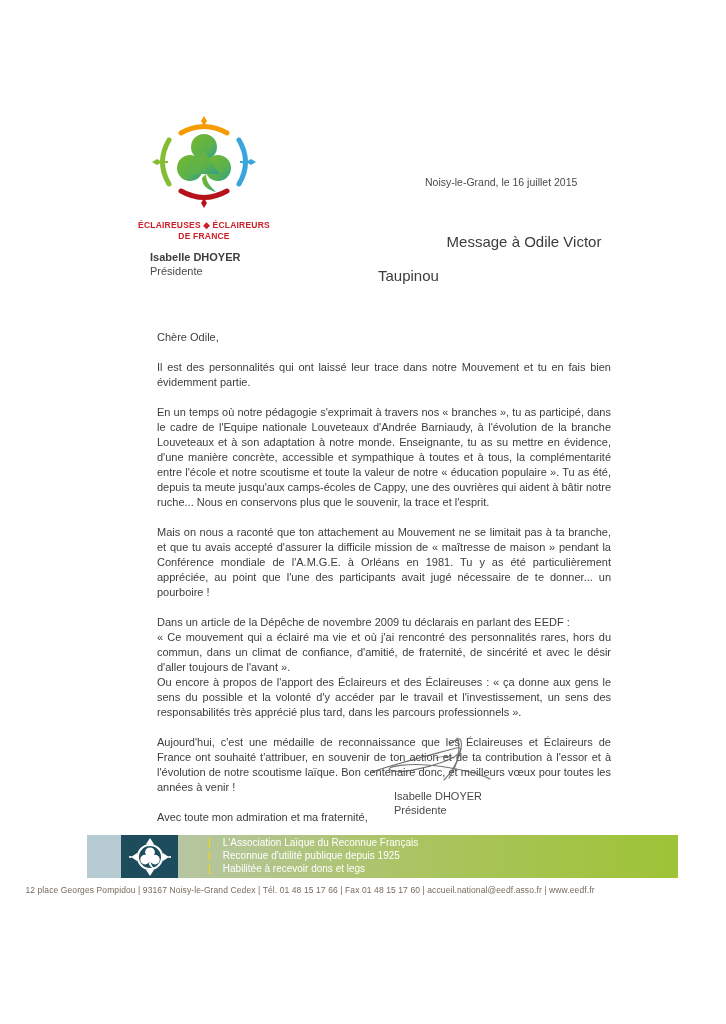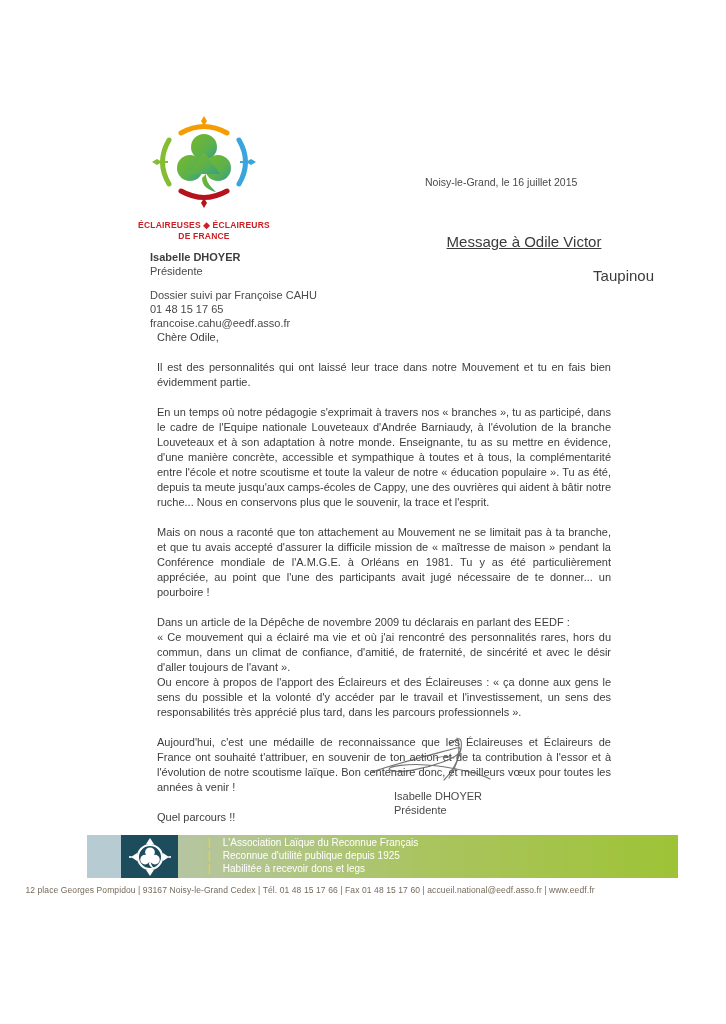--- a/index.html
+++ b/index.html
@@ -10,22 +10,22 @@
     font-family:"Liberation Sans", sans-serif;
     color:#3d3d3d;
     overflow:hidden;
   }
   
   .brand{position:absolute;left:128px;top:116px;width:152px;text-align:center;}
   .brand svg{display:block;margin:0 auto;}
   .brand-name{margin-top:12px;color:#cb2026;font-weight:bold;font-size:8.5px;line-height:10.5px;letter-spacing:.2px;}
   
   .date-line{position:absolute;left:425px;top:176px;font-size:10.5px;color:#4a4a4a;}
-  .doc-title{position:absolute;left:378px;top:233px;width:292px;text-align:center;font-size:15px;color:#3b3b3b;text-decoration:underline;}
-  .doc-subtitle{position:absolute;left:362px;top:267px;width:292px;text-align:right;font-size:15px;color:#3b3b3b;}
+  .doc-title{position:absolute;left:378px;top:233px;width:292px;text-align:center;font-size:15px;color:#3b3b3b;}
+  .doc-subtitle{position:absolute;left:378px;top:267px;width:292px;text-align:left;font-size:15px;color:#3b3b3b;}
   
   .sender{position:absolute;left:150px;top:250px;font-size:11px;line-height:14px;color:#4a4a4a;}
   .sender .name{font-weight:bold;color:#3d3d3d;}
   .sender .contact{margin-top:10px;}
   
   .letter-body{position:absolute;left:150px;top:330px;width:461px;font-size:11px;line-height:15px;text-align:justify;color:#3d3d3d;}
   .letter-body p{margin:0 0 15px 7px;white-space:pre-line;}
   
   .signature-scribble{position:absolute;left:366px;top:736px;}
   .sig-block{position:absolute;left:394px;top:789px;font-size:11px;line-height:14px;color:#4a4a4a;}
@@ -85,37 +85,31 @@
     </div>
   </div>
 
   <div class="date-line">Noisy-le-Grand, le 16 juillet 2015</div>
   <div class="doc-title">Message à Odile Victor</div>
   <div class="doc-subtitle">Taupinou</div>
 
   <div class="sender">
     <div class="name">Isabelle DHOYER</div>
     <div>Présidente</div>
-    <div class="contact">
-      <div>Dossier suivi par Françoise CAHU</div>
-      <div>01 48 15 17 65</div>
-      <div>francoise.cahu@eedf.asso.fr</div>
-    </div>
   </div>
 
   <div class="letter-body">
     <p>Chère Odile,</p>
     <p>Il est des personnalités qui ont laissé leur trace dans notre Mouvement et tu en fais bien évidemment partie.</p>
     <p>En un temps où notre pédagogie s'exprimait à travers nos « branches », tu as participé, dans le cadre de l'Equipe nationale Louveteaux d'Andrée Barniaudy, à l'évolution de la branche Louveteaux et à son adaptation à notre monde. Enseignante, tu as su mettre en évidence, d'une manière concrète, accessible et sympathique à toutes et à tous, la complémentarité entre l'école et notre scoutisme et toute la valeur de notre « éducation populaire ». Tu as été, depuis ta meute jusqu'aux camps-écoles de Cappy, une des ouvrières qui aident à bâtir notre ruche... Nous en conservons plus que le souvenir, la trace et l'esprit.</p>
     <p>Mais on nous a raconté que ton attachement au Mouvement ne se limitait pas à ta branche, et que tu avais accepté d'assurer la difficile mission de « maîtresse de maison » pendant la Conférence mondiale de l'A.M.G.E. à Orléans en 1981. Tu y as été particulièrement appréciée, au point que l'une des participants avait jugé nécessaire de te donner... un pourboire !</p>
     <p>Dans un article de la Dépêche de novembre 2009 tu déclarais en parlant des EEDF :
 « Ce mouvement qui a éclairé ma vie et où j'ai rencontré des personnalités rares, hors du commun, dans un climat de confiance, d'amitié, de fraternité, de sincérité et avec le désir d'aller toujours de l'avant ».
 Ou encore à propos de l'apport des Éclaireurs et des Éclaireuses : « ça donne aux gens le sens du possible et la volonté d'y accéder par le travail et l'investissement, un sens des responsabilités très apprécié plus tard, dans les parcours professionnels ».</p>
     <p>Aujourd'hui, c'est une médaille de reconnaissance que les Éclaireuses et Éclaireurs de France ont souhaité t'attribuer, en souvenir de ton action et de ta contribution à l'essor et à l'évolution de notre scoutisme laïque. Bon centenaire donc, et meilleurs vœux pour toutes les années à venir !</p>
-    <p>Quel parcours !!</p>
     <p>Avec toute mon admiration et ma fraternité,</p>
   </div>
 
   <svg class="signature-scribble" width="128" height="54" viewBox="0 0 128 54">
     <g fill="none" stroke="#5a5a5a" stroke-width="1.1" stroke-linecap="round" opacity="0.85">
       <path d="M6 36 C28 28 76 16 90 12 C98 10 96 18 82 24 C60 33 32 38 24 34 C18 31 42 26 72 30 C94 33 114 38 124 43"></path>
       <path d="M84 8 C90 3 94 1 95 5 C97 13 90 32 78 44"></path>
       <path d="M91 2 C95 10 93 28 83 42"></path>
       <path d="M70 22 C76 20 84 20 88 22"></path>
     </g>

